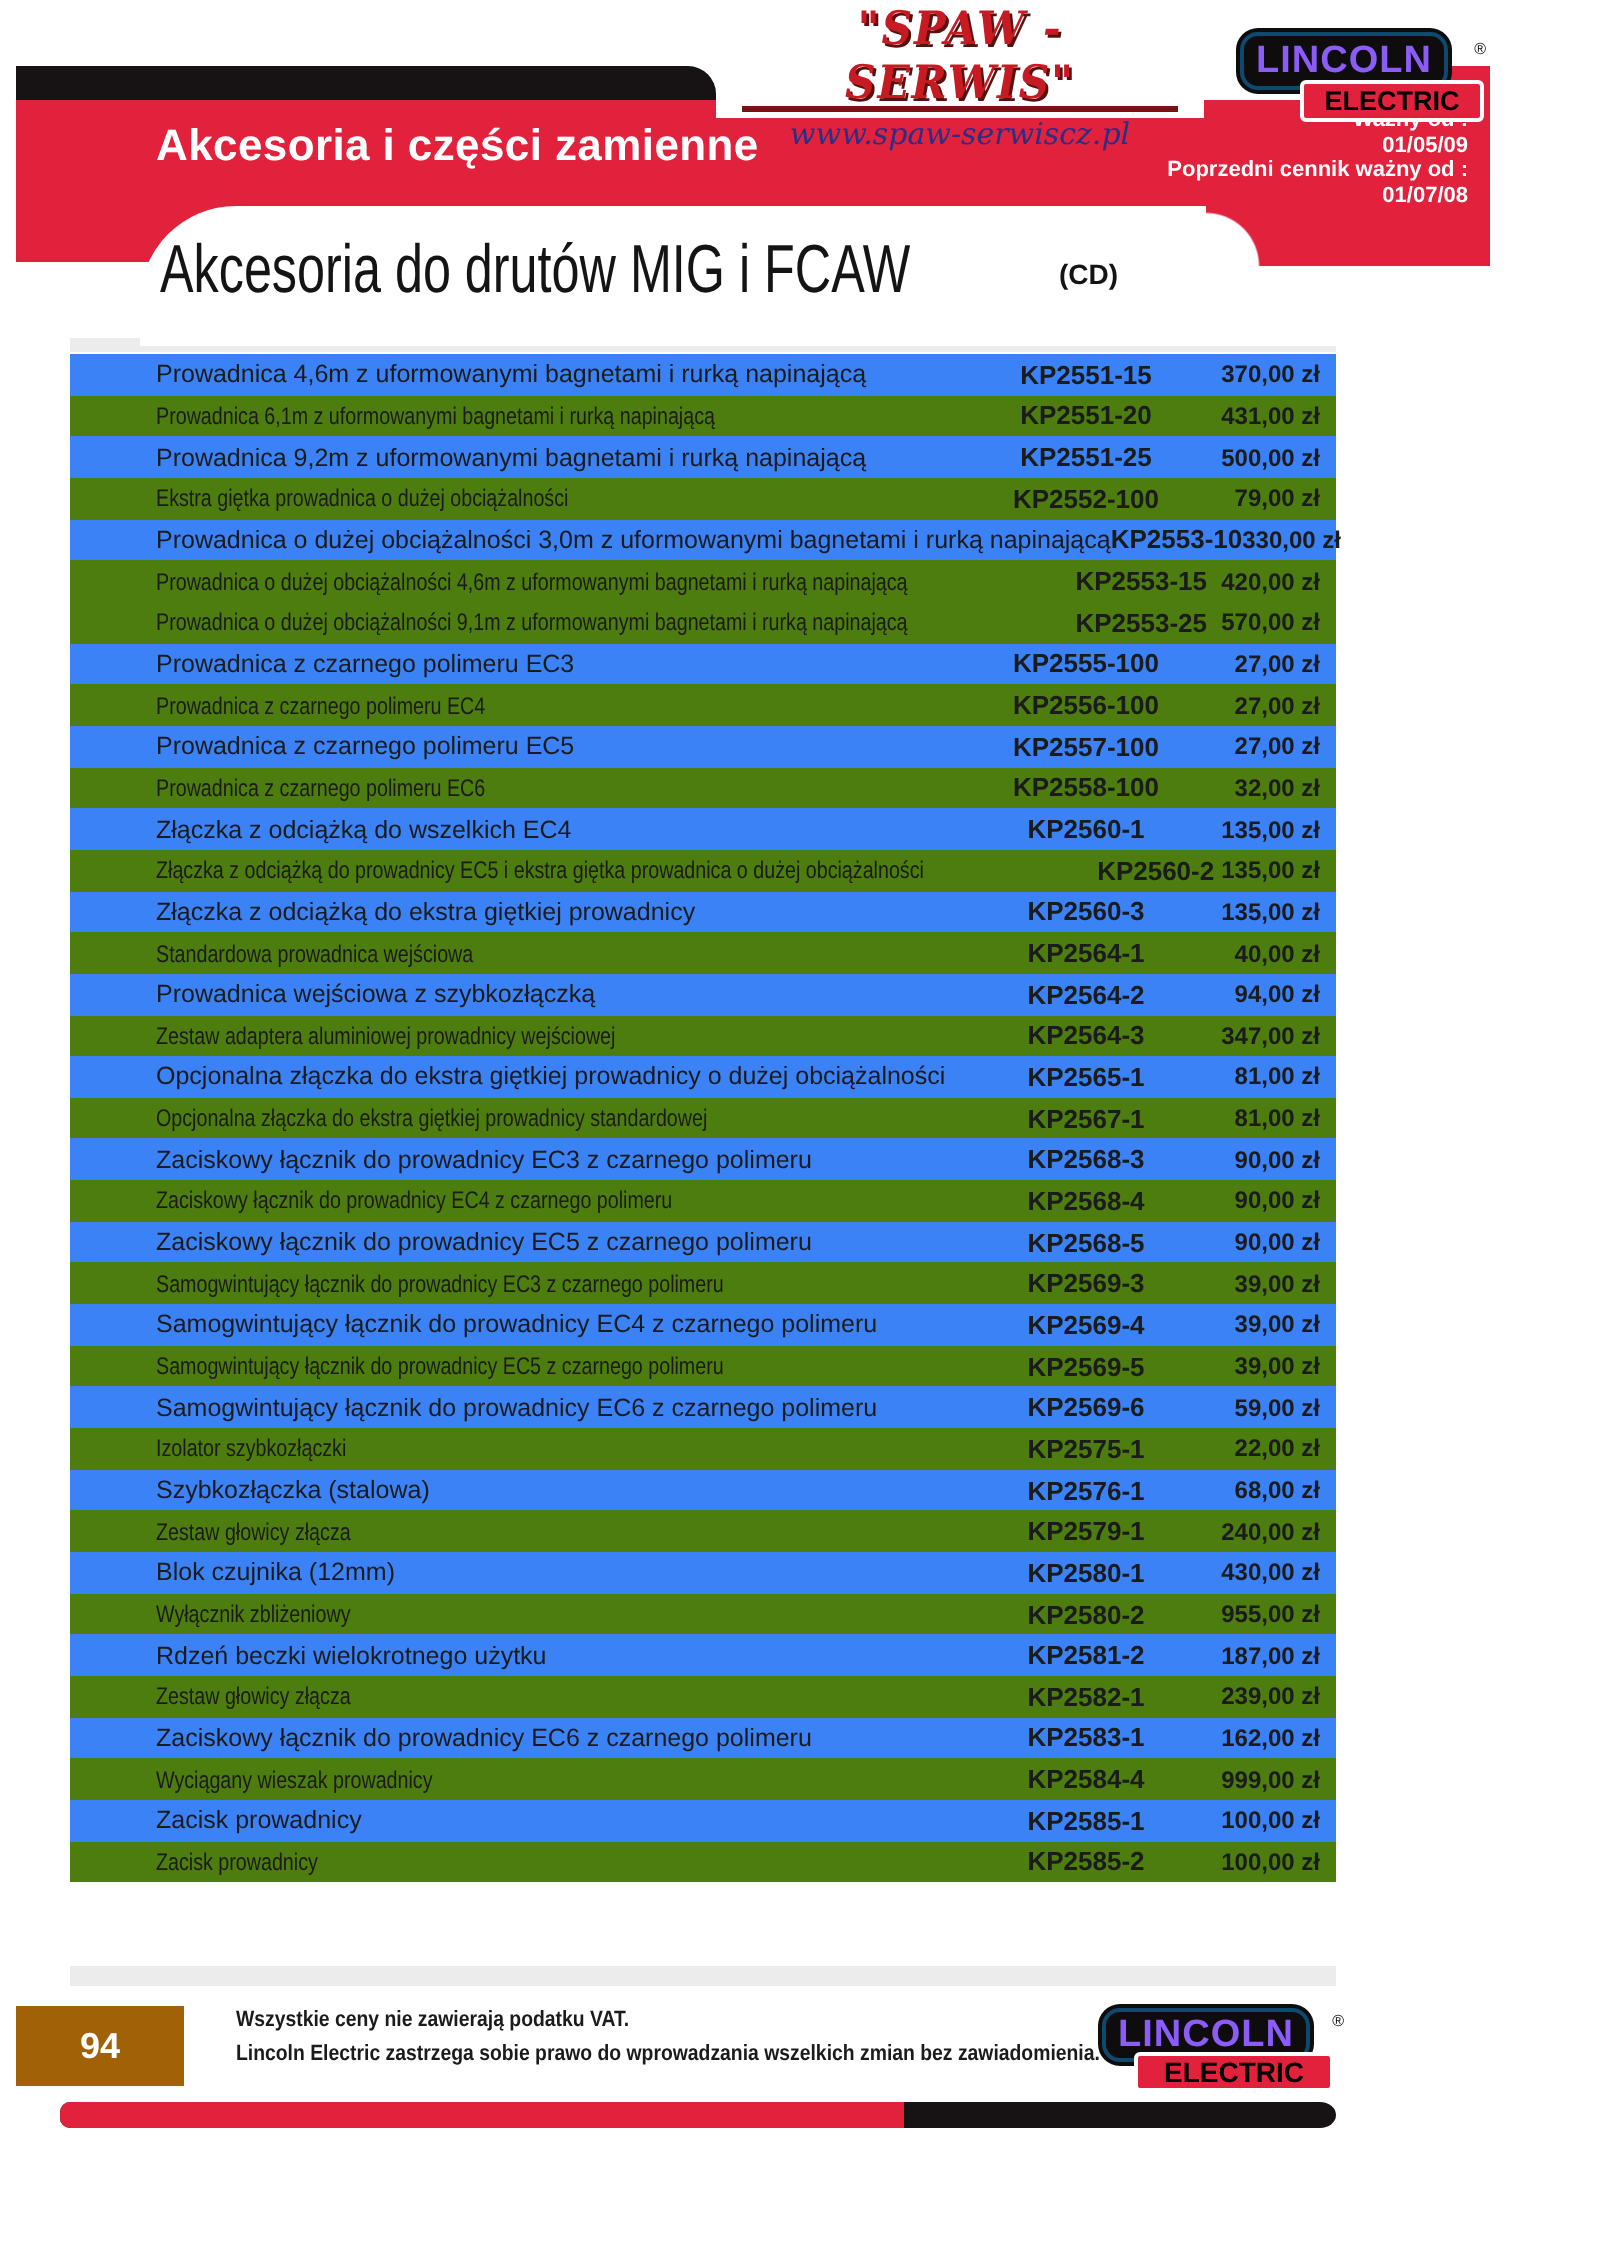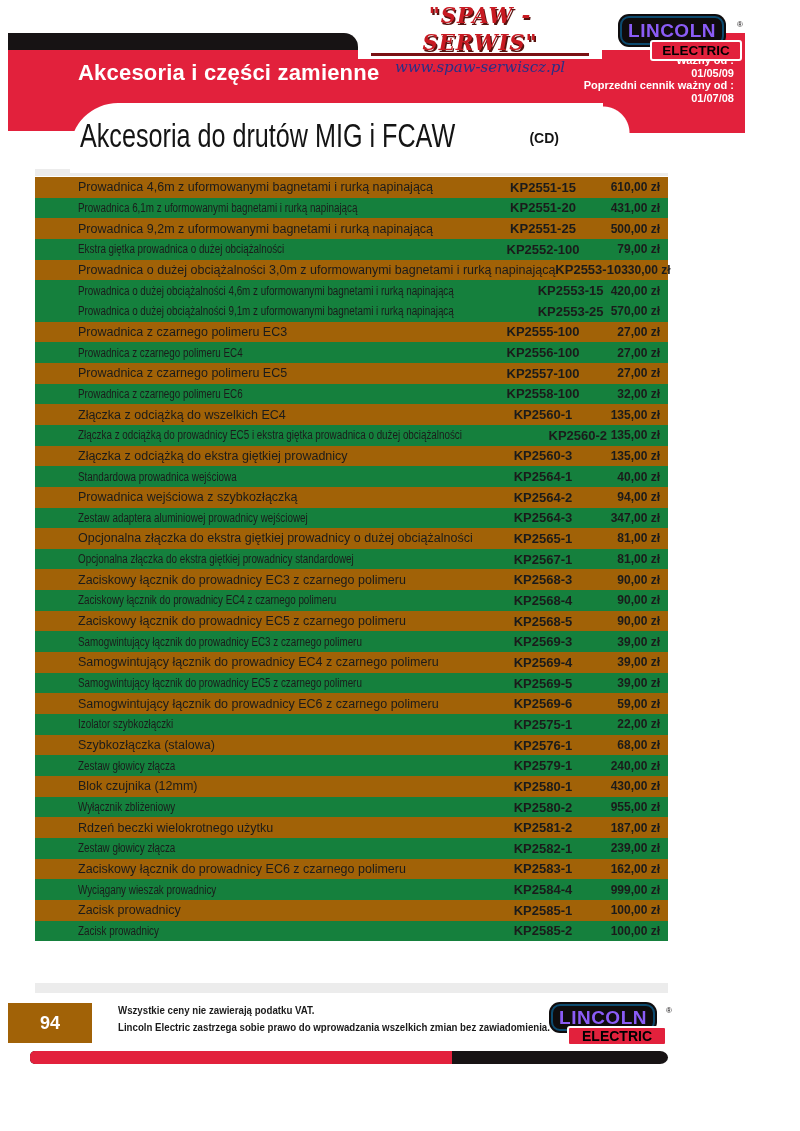--- a/index.html
+++ b/index.html
@@ -48,22 +48,22 @@
   .lincoln-top .lb { width:104px; height:29px; font-size:19px; line-height:25px; letter-spacing:.5px; }
   .lincoln-top .reg { right:2px; top:4px; }
   .lincoln-top .le { left:30px; top:24px; width:92px; height:21px; font-size:13.5px; line-height:17px; }
   .lincoln-foot { left:551px; top:1004px; width:125px; height:44px; }
   .lincoln-foot .lb { width:104px; height:27px; font-size:19px; line-height:23px; letter-spacing:.5px; }
   .lincoln-foot .reg { right:4px; top:2px; }
   .lincoln-foot .le { left:16px; top:22px; width:100px; height:20px; font-size:14px; line-height:16px; }
   
   .table-top-strip { position:absolute; left:35px; top:169px; width:633px; height:7px; background:#ececec; }
   .price-table { position:absolute; left:35px; top:177px; width:633px; }
-  .row { display:flex; align-items:center; height:20.66px; background:#a16207; }
-  .row.shade { background:#15803d; }
+  .row { display:flex; align-items:center; height:20.66px; background:#3b82f6; }
+  .row.shade { background:#4d7c0f; }
   .cell-desc { flex:1; padding-left:43px; font-size:12.5px; white-space:nowrap; overflow:visible; }
   .row.shade .cell-desc span { display:inline-block; transform:scaleX(.82); transform-origin:0 50%; font-size:12px; }
   .cell-code { width:90px; text-align:center; font-weight:bold; font-size:13px; white-space:nowrap; }
   .cell-price { width:80px; padding-right:8px; text-align:right; font-weight:bold; font-size:12px; white-space:nowrap; }
   .table-bottom-strip { position:absolute; left:35px; top:983px; width:633px; height:10px; background:#ececec; }
   
   .page-num-box { position:absolute; left:8px; top:1003px; width:84px; height:40px;
     background:#a16207; color:#ffffff; font-size:18px; font-weight:bold;
     text-align:center; line-height:40px; }
   .notes { position:absolute; left:118px; top:1002px; font-size:11px; font-weight:bold; line-height:16.5px; }
@@ -107,21 +107,21 @@
 <div class="page-title-wrap">
   <span class="page-title">Akcesoria do drutów MIG i FCAW</span>
   <span class="page-title-suffix">(CD)</span>
 </div>
 
 <div class="table-top-strip"></div>
 <div class="price-table">
   <div class="row">
     <div class="cell-desc"><span>Prowadnica 4,6m z uformowanymi bagnetami i rurką napinającą</span></div>
     <div class="cell-code">KP2551-15</div>
-    <div class="cell-price">610,00 zł</div>
+    <div class="cell-price">370,00 zł</div>
   </div>
 
   <div class="row shade">
     <div class="cell-desc"><span>Prowadnica 6,1m z uformowanymi bagnetami i rurką napinającą</span></div>
     <div class="cell-code">KP2551-20</div>
     <div class="cell-price">431,00 zł</div>
   </div>
 
   <div class="row">
     <div class="cell-desc"><span>Prowadnica 9,2m z uformowanymi bagnetami i rurką napinającą</span></div>

